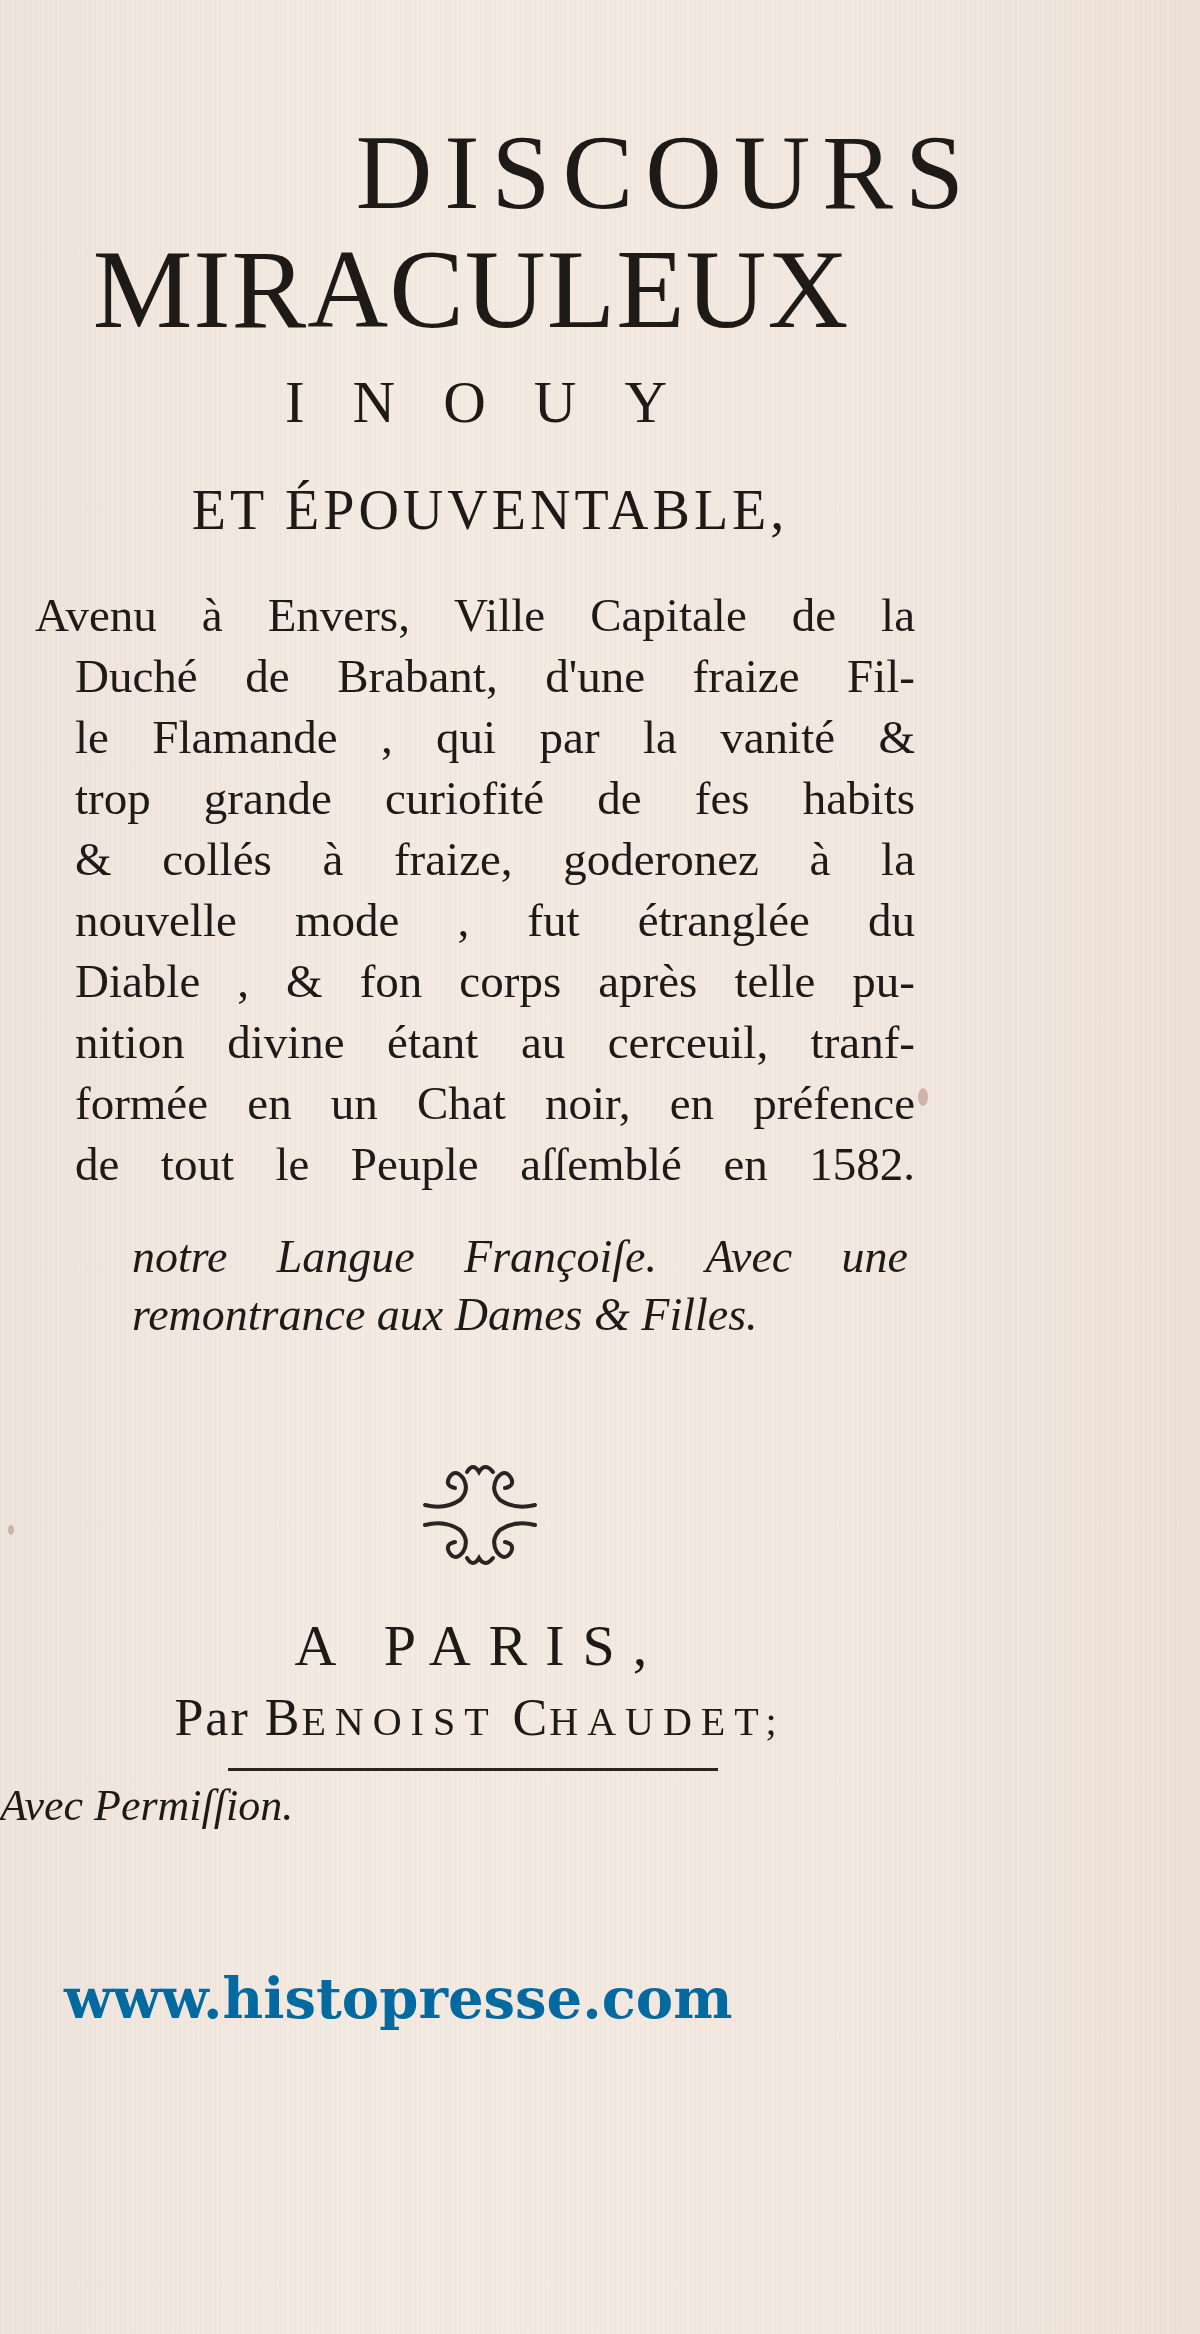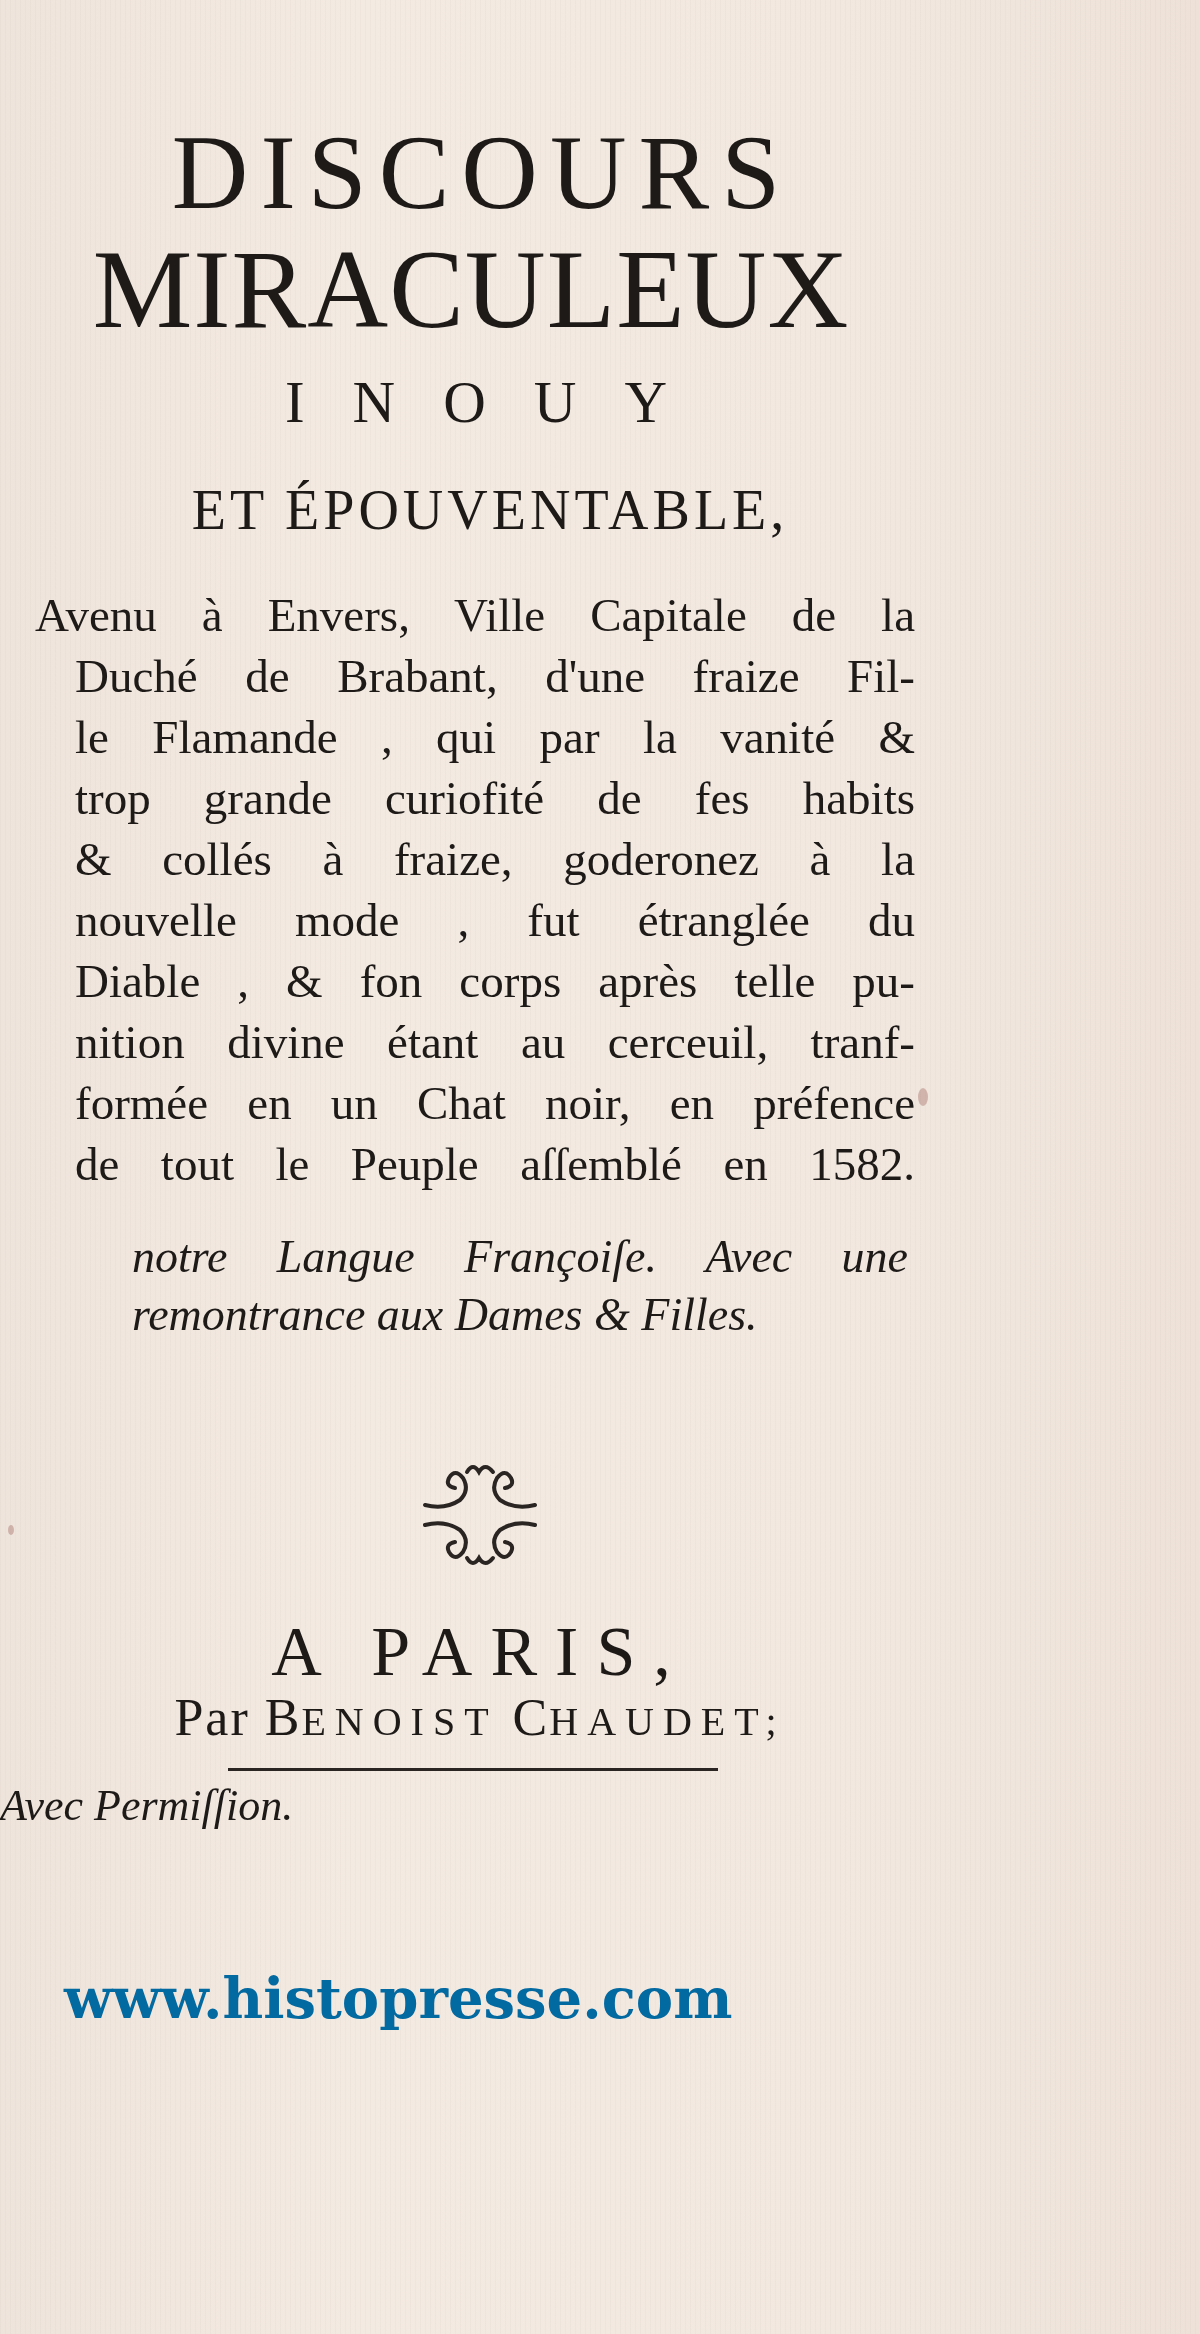--- a/index.html
+++ b/index.html
@@ -9,41 +9,41 @@
       font-family: "Liberation Serif", "DejaVu Serif", serif;
       color: #1d1a18;
     }
     .paper-grain {
       position: absolute; inset: 0;
       background: repeating-linear-gradient(90deg, rgba(120,100,90,0.035) 0px, rgba(120,100,90,0.035) 1px, transparent 1px, transparent 5px);
       pointer-events: none;
     }
     .page { position: absolute; left: 0; top: 0; width: 1200px; height: 2334px; }
     .title-line { position: absolute; left: 0; width: 960px; text-align: center; font-family: "Liberation Serif", serif; white-space: nowrap; }
-    .t1 { top: 112px; font-size: 106px; letter-spacing: 12px; left: 2px; }
+    .t1 { top: 112px; font-size: 106px; letter-spacing: 12px; left: 16px; text-align: right; }
     .t2 { top: 225px; font-size: 112px; letter-spacing: 1px; left: -4px; width: 950px; }
     .t3 { top: 368px; font-size: 59px; letter-spacing: 48px; left: 20px; }
     .t4 { top: 478px; font-size: 56px; letter-spacing: 4px; left: 10px; }
     .para {
       position: absolute; left: 75px; top: 585px; width: 840px;
       font-size: 47px; line-height: 61px; text-align: justify;
       text-indent: -40px; padding-left: 40px; box-sizing: border-box;
     }
     .para .ln { display: block; text-align-last: justify; white-space: nowrap; }
     .para .ln.first { margin-left: -40px; }
     .italic {
       position: absolute; left: 68px; top: 1228px; width: 840px;
       font-style: italic; font-size: 46px; line-height: 58px;
       padding-left: 40px; box-sizing: border-box;
     }
     .italic .ln { display: block; text-align-last: justify; white-space: nowrap; margin-left: 24px; }
     .italic .ln.first { margin-left: -40px; }
     .italic .ln.last { text-align-last: left; }
     .ornament { position: absolute; left: 405px; top: 1460px; width: 150px; height: 110px; }
-    .imprint-city { position: absolute; top: 1612px; left: 0; width: 960px; text-align: center; font-size: 70px; letter-spacing: 18px; }
+    .imprint-city { position: absolute; top: 1612px; left: 0; width: 960px; text-align: center; font-size: 58px; letter-spacing: 18px; }
     .imprint-printer { position: absolute; top: 1688px; left: 0; width: 960px; text-align: center; font-size: 52px; letter-spacing: 2px; white-space: nowrap; }
     .imprint-printer .sc { font-size: 40px; letter-spacing: 9px; }
     .rule { position: absolute; top: 1768px; left: 228px; width: 490px; height: 3px; background: #2a2522; }
     .permission { position: absolute; top: 1780px; left: 0; width: 960px; text-align: left; font-style: italic; font-size: 44px; }
     .watermark {
       position: absolute; top: 1965px; left: 64px;
       font-family: "DejaVu Serif", serif; font-weight: bold; font-size: 56px; color: #0369a1; letter-spacing: 0px;
     }
     .spot { position: absolute; border-radius: 50%; background: rgba(150,90,80,0.35); }
   </style>

